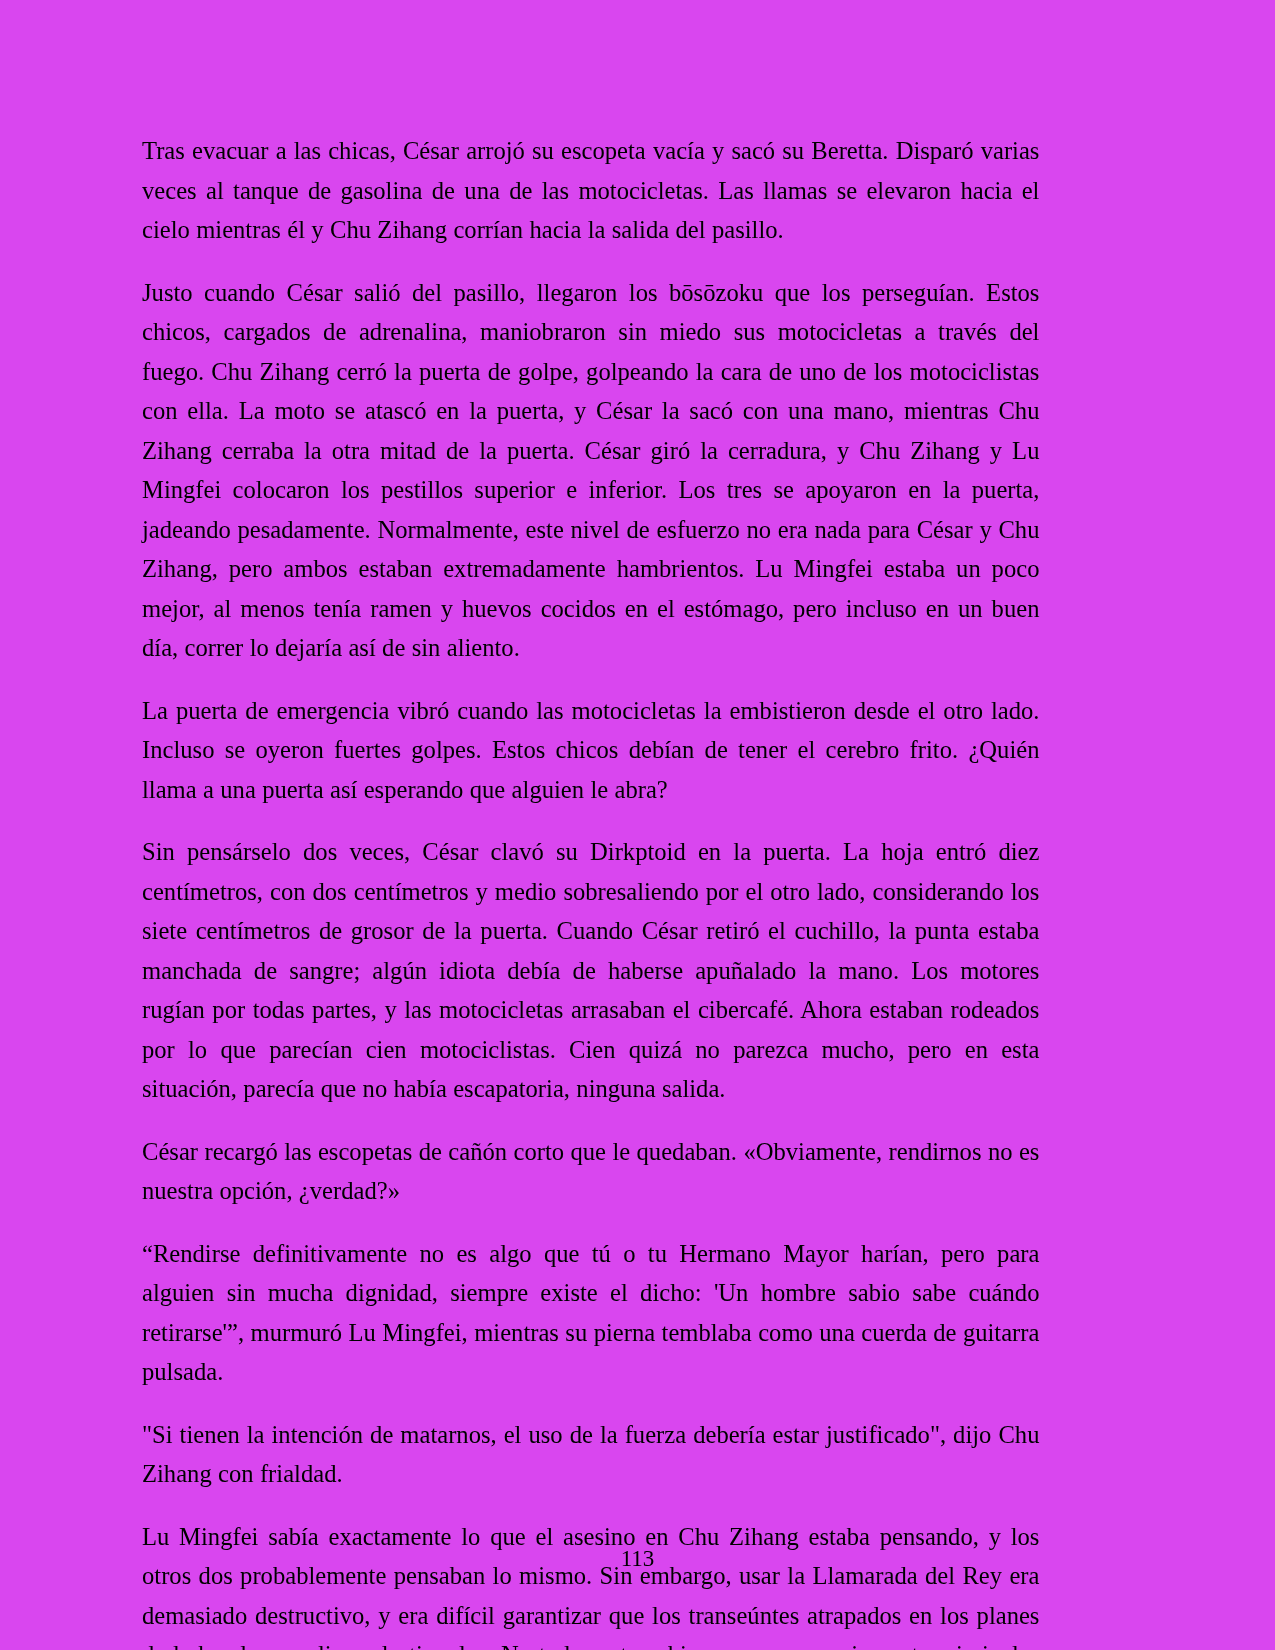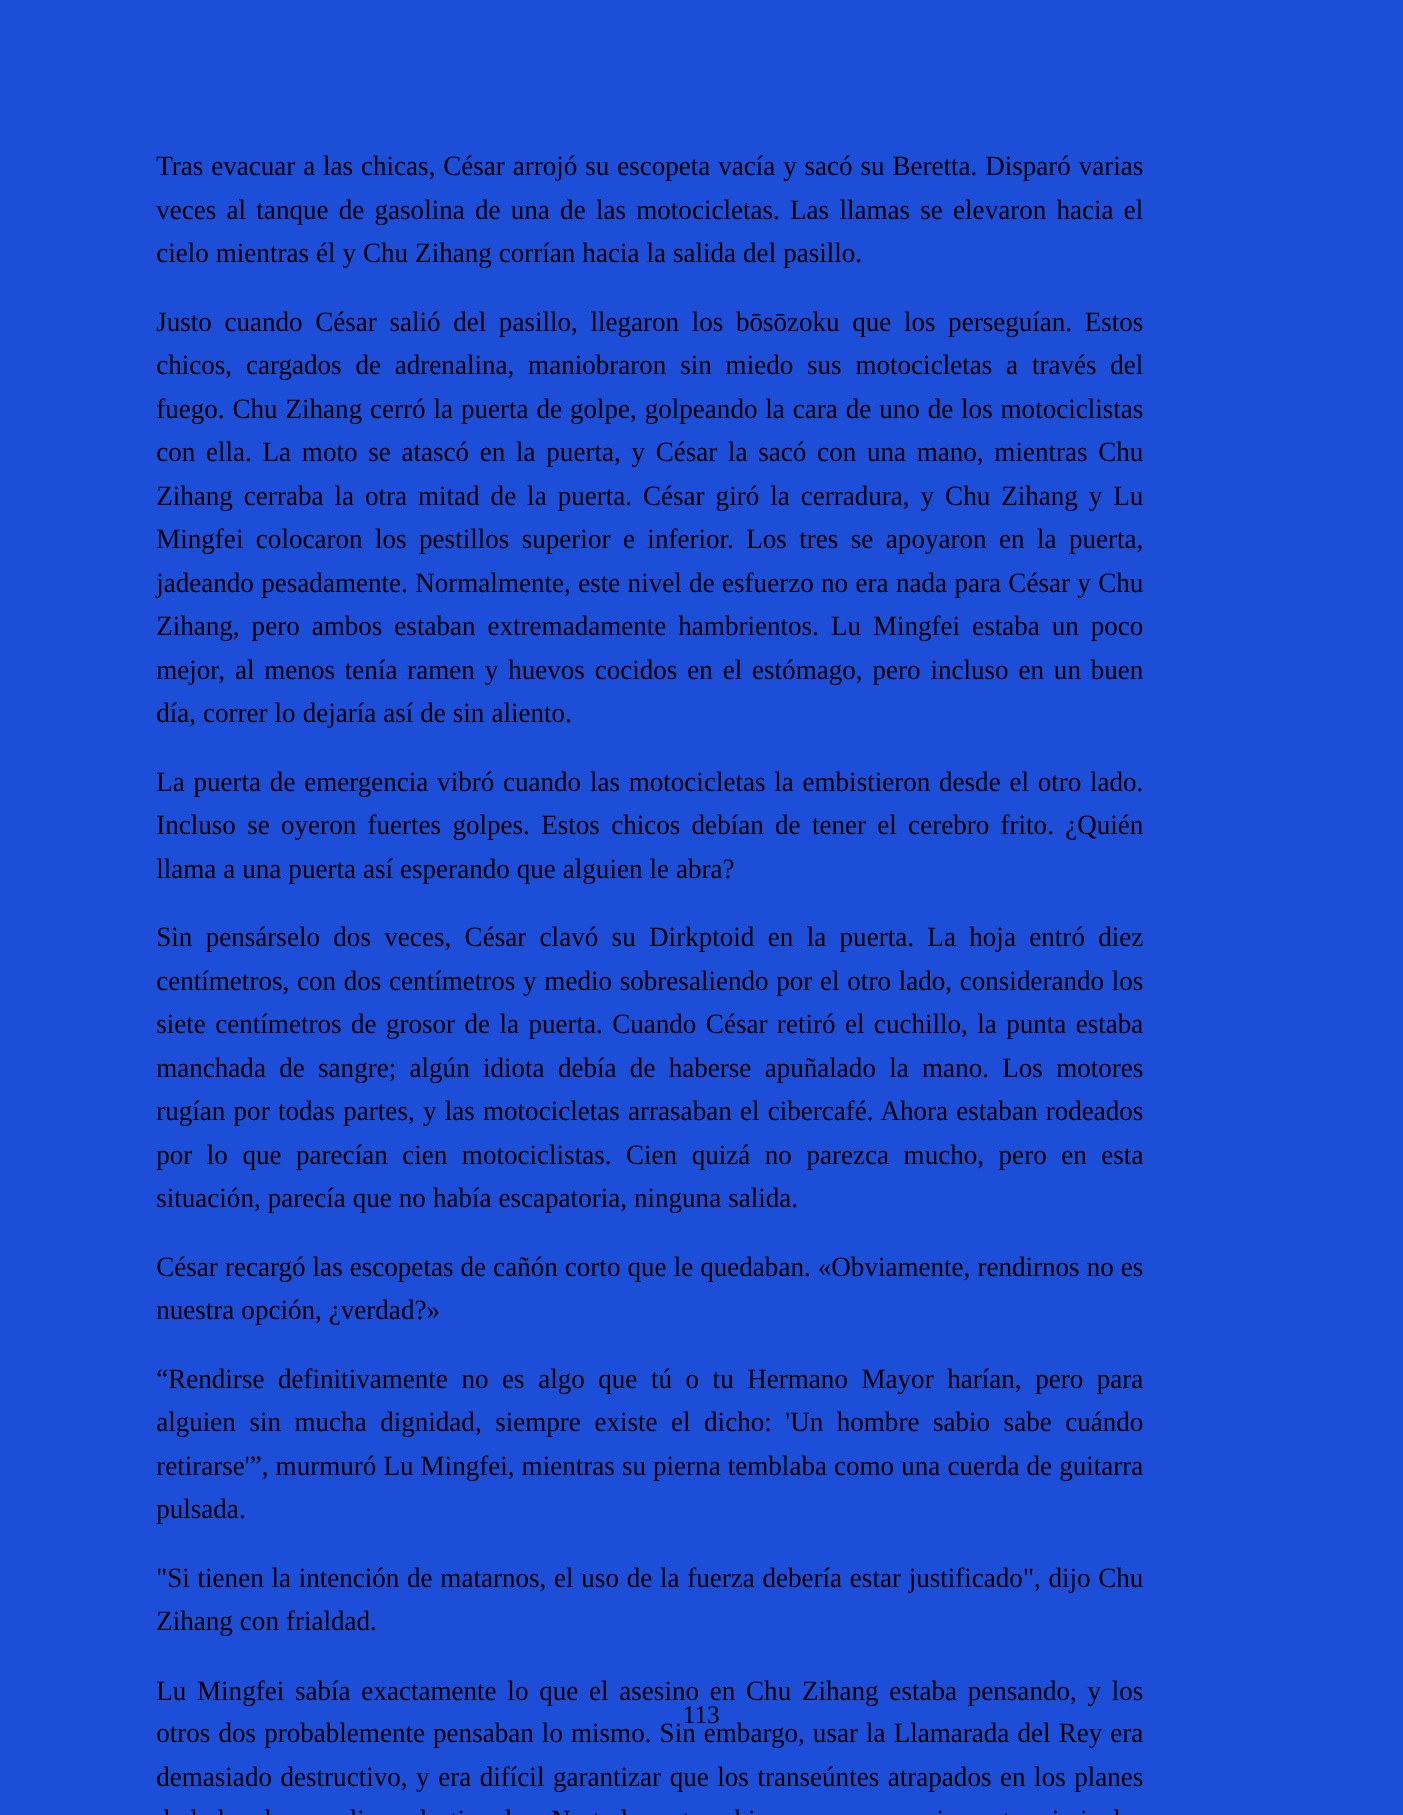--- a/index.html
+++ b/index.html
@@ -9,21 +9,21 @@
     background: #ffffff;
   }
   body {
     font-family: "Liberation Serif", "DejaVu Serif", serif;
     color: #000000;
   }
   .page {
     position: relative;
     width: 1275px;
     height: 1650px;
-    background: #1d4ed8;
+    background: #d946ef;
     box-sizing: border-box;
     overflow: hidden;
   }
   .text-column {
     position: absolute;
     left: 142px;
     top: 131px;
     width: 930px;
   }
   .para {

